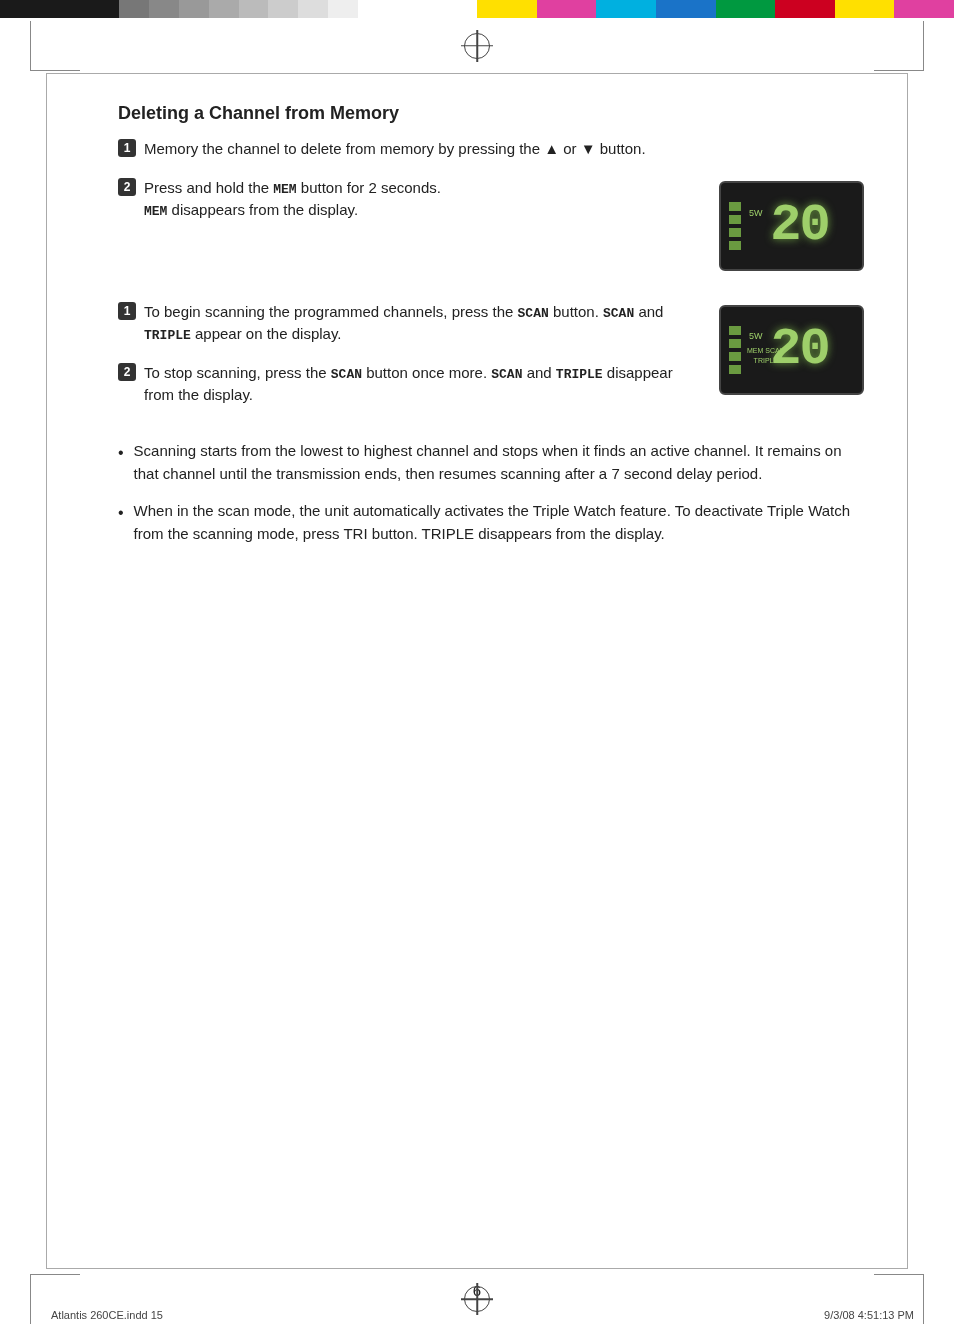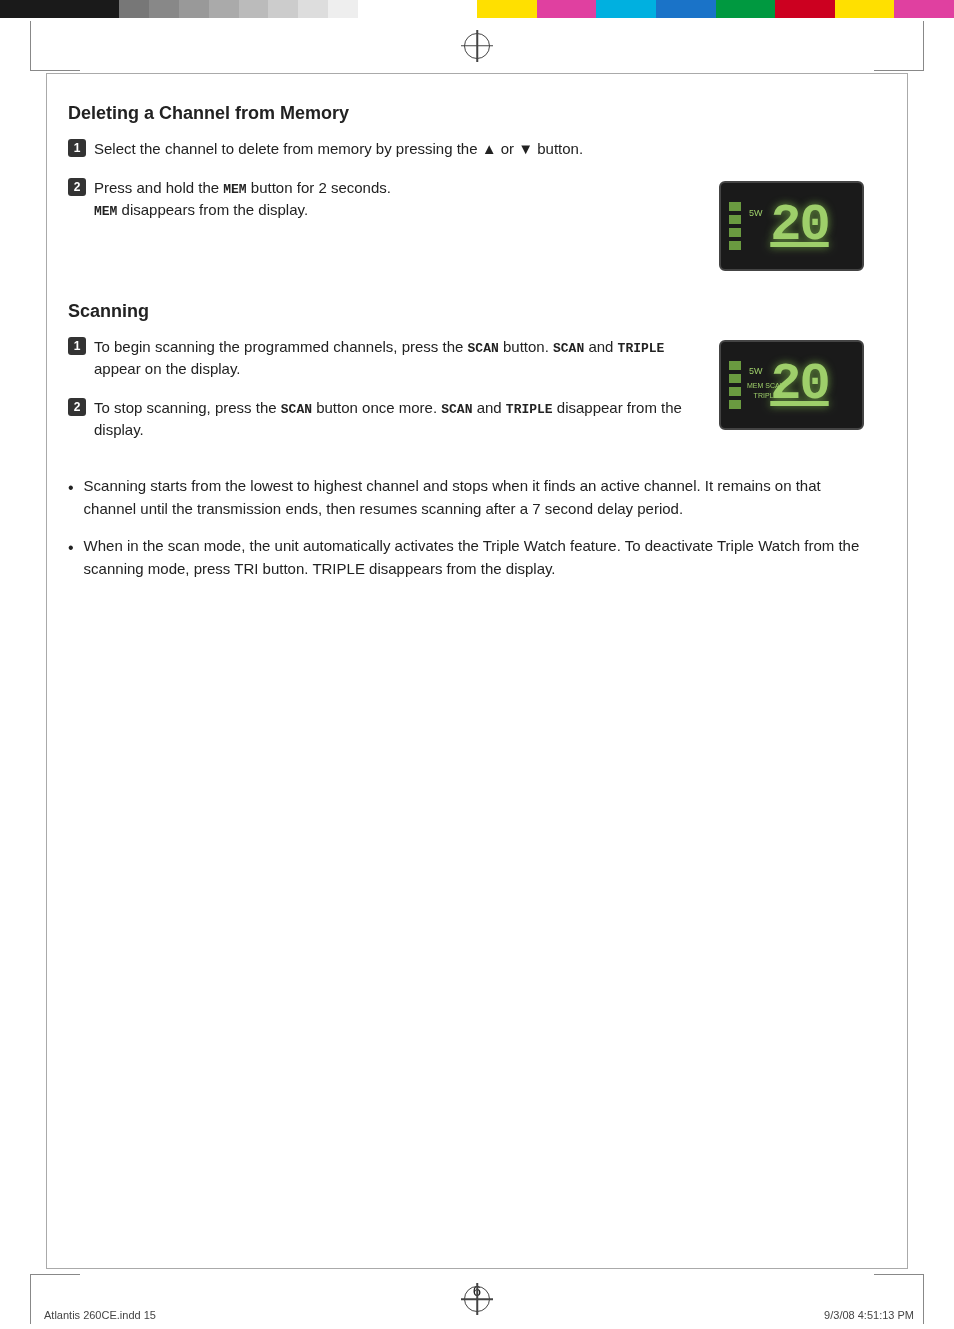--- a/index.html
+++ b/index.html
@@ -36,21 +36,21 @@
     
     .page-border {
       position: absolute;
       top: 73px; left: 46px; right: 46px; bottom: 60px;
       border: 0.5px solid #aaa;
       pointer-events: none;
     }
 
     
     .content {
-      padding: 20px 90px 60px 68px;
+      padding: 20px 90px 60px 118px;
     }
 
     
     .section-heading {
       font-size: 18px;
       font-weight: bold;
       margin-bottom: 14px;
       margin-top: 10px;
     }
 
@@ -111,21 +111,20 @@
       font-weight: bold;
       color: #9ecf6a;
       letter-spacing: -2px;
       line-height: 1;
       padding: 0 8px 0 0;
       text-shadow: 0 0 8px #6a9a40;
       flex: 1;
       display: flex;
       align-items: center;
       justify-content: center;
-      text-decoration: underline;
     }
 
     
     .section-with-image {
       display: flex;
       gap: 20px;
       margin-bottom: 12px;
       align-items: flex-start;
     }
 
@@ -174,21 +173,21 @@
       padding: 6px 30px;
       position: absolute;
       bottom: 0; left: 0; right: 0;
       height: 60px;
     }
 
     
     .footer-info {
       position: absolute;
       bottom: 8px;
-      left: 4px; right: 0;
+      left: 11px; right: 0;
       display: flex;
       justify-content: space-between;
       padding: 0 40px;
       font-size: 11px;
       color: #444;
     }
 
     .scanning-section {
       margin-top: 30px;
     }
@@ -247,21 +246,21 @@
 
 <div class="page-border"></div>
 
 <div class="content">
 
   <div class="delete-section">
     <h2 class="section-heading">Deleting a Channel from Memory</h2>
 
     <div class="step-row">
       <span class="step-badge">1</span>
-      <span class="step-text">Select the channel to delete from memory by pressing the ▲ or ▼ button.</span>
+      <span class="step-text">Memory the channel to delete from memory by pressing the ▲ or ▼ button.</span>
     </div>
 
     <div class="section-with-image">
       <div class="steps-col">
         <div class="step-row">
           <span class="step-badge">2</span>
           <span class="step-text">
             Press and hold the <span class="mono">MEM</span> button for 2 seconds.<br>
             <span class="mono">MEM</span> disappears from the display.
           </span>
@@ -279,21 +278,20 @@
           <div style="flex:1;position:relative;display:flex;flex-direction:column;justify-content:center;">
             <div style="position:absolute;top:8px;left:4px;color:#9ecf6a;font-size:9px;font-family:Arial,sans-serif;">5W</div>
             <div class="lcd-number">20</div>
           </div>
         </div>
       </div>
     </div>
   </div>
 
   <div class="scanning-section">
-    <h2 class="section-heading">Scanning</h2>
 
     <div class="section-with-image">
       <div class="steps-col">
 
         <div class="step-row">
           <span class="step-badge">1</span>
           <span class="step-text">
             To begin scanning the programmed channels, press the <span class="mono">SCAN</span> button. <span class="mono">SCAN</span> and <span class="mono">TRIPLE</span> appear on the display.
           </span>
         </div>

